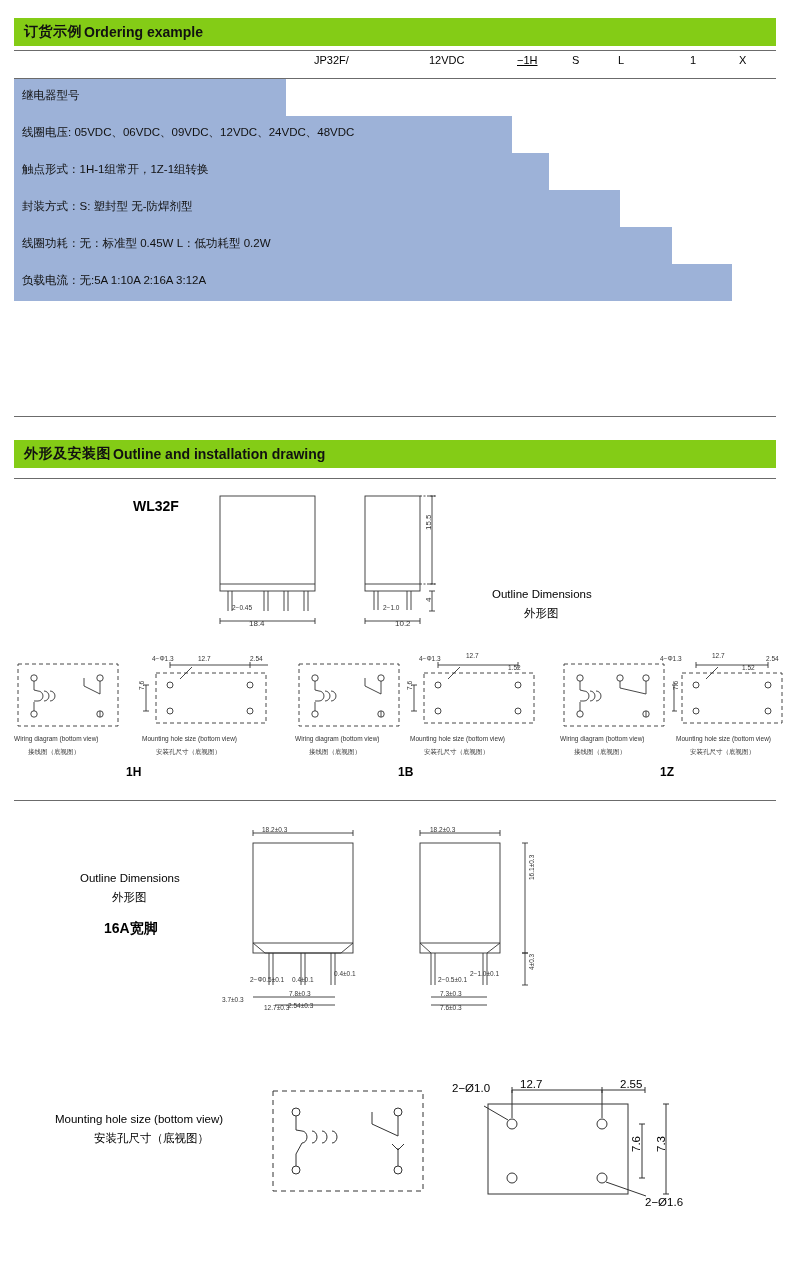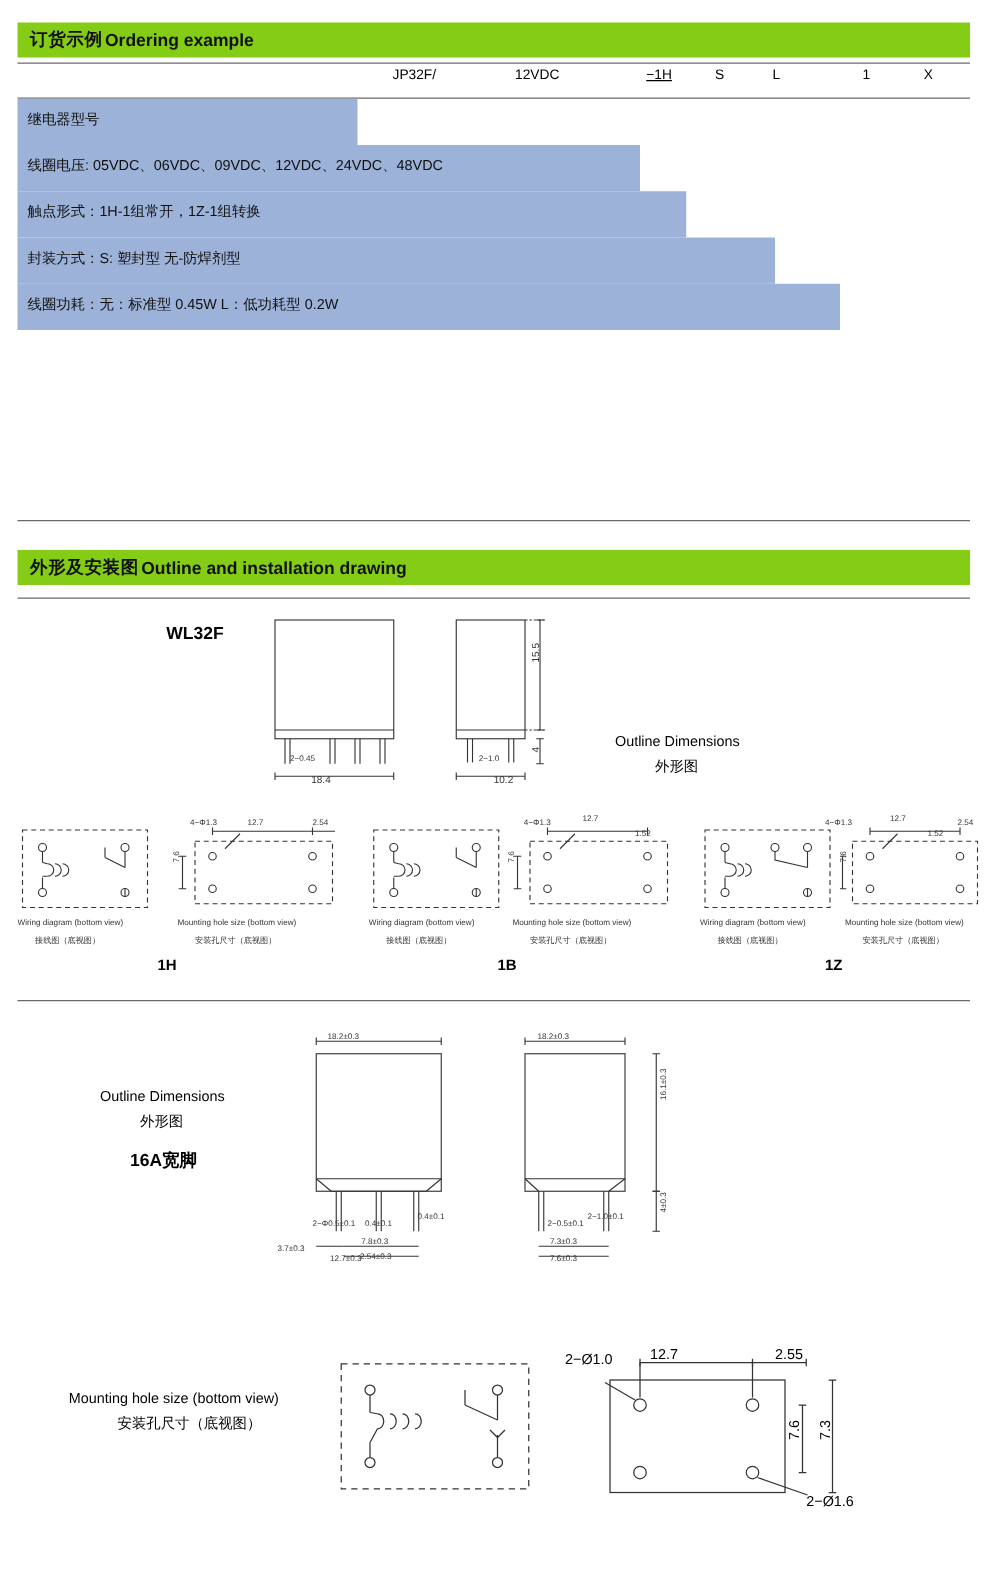--- a/index.html
+++ b/index.html
@@ -47,21 +47,21 @@
 </head>
 <body>
 
 <div class="section-header" style="top:18px;">
   <span class="cn">订货示例</span>
   <span class="en">Ordering example</span>
 </div>
 
 <div class="ord-top" style="position:absolute;left:14px;top:50px;width:762px;height:28px;">
   <div class="cell" style="left:300px;">JP32F/</div>
-  <div class="cell" style="left:398px;">12VDC</div>
+  <div class="cell" style="left:415px;">12VDC</div>
   <div class="cell" style="left:503px;text-decoration:underline;">−1H</div>
   <div class="cell" style="left:558px;">S</div>
   <div class="cell" style="left:604px;">L</div>
   <div class="cell" style="left:676px;">1</div>
   <div class="cell" style="left:725px;">X</div>
 </div>
 <div class="hr-line" style="left:14px;top:50px;width:762px;"></div>
 <div class="hr-line" style="left:14px;top:78px;width:762px;"></div>
 
 <div style="position:absolute;left:14px;top:79px;width:762px;">
@@ -77,20 +77,24 @@
     <div class="ord-bar" style="width:535px;"></div>
     <div class="ord-label">触点形式：1H-1组常开，1Z-1组转换</div>
   </div>
   <div class="ord-row">
     <div class="ord-bar" style="width:606px;"></div>
     <div class="ord-label">封装方式：S: 塑封型  无-防焊剂型</div>
   </div>
   <div class="ord-row">
     <div class="ord-bar" style="width:658px;"></div>
     <div class="ord-label">线圈功耗：无：标准型 0.45W L：低功耗型 0.2W</div>
+  </div>
+  <div class="ord-row">
+    <div class="ord-bar" style="width:718px;"></div>
+    <div class="ord-label">负载电流：无:5A  1:10A   2:16A   3:12A</div>
   </div>
 </div>
 <div class="hr-line" style="left:14px;top:416px;width:762px;"></div>
 
 <div class="section-header" style="top:440px;">
   <span class="cn">外形及安装图</span>
   <span class="en"> Outline and installation drawing</span>
 </div>
 <div class="hr-line" style="left:14px;top:478px;width:762px;"></div>
 

